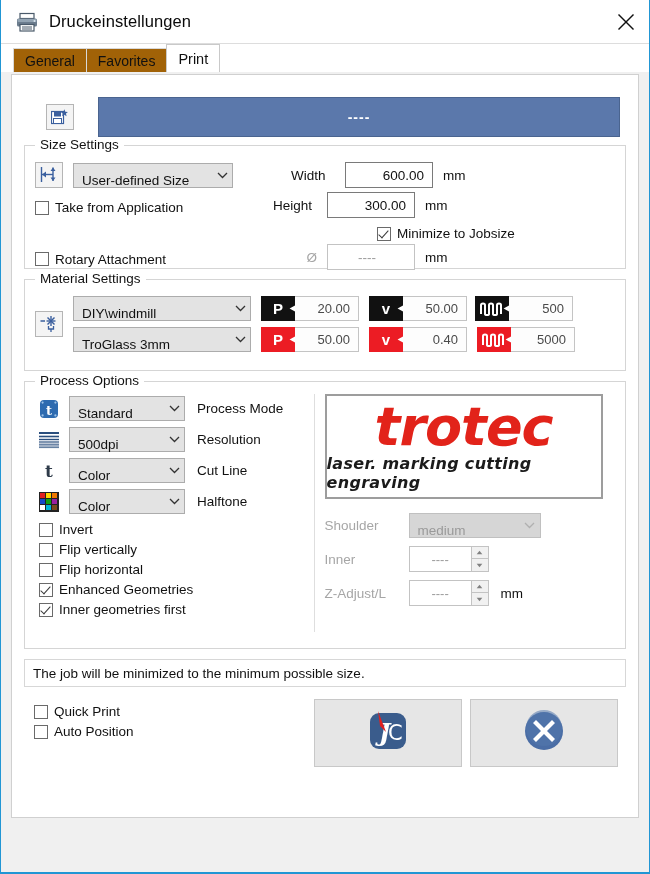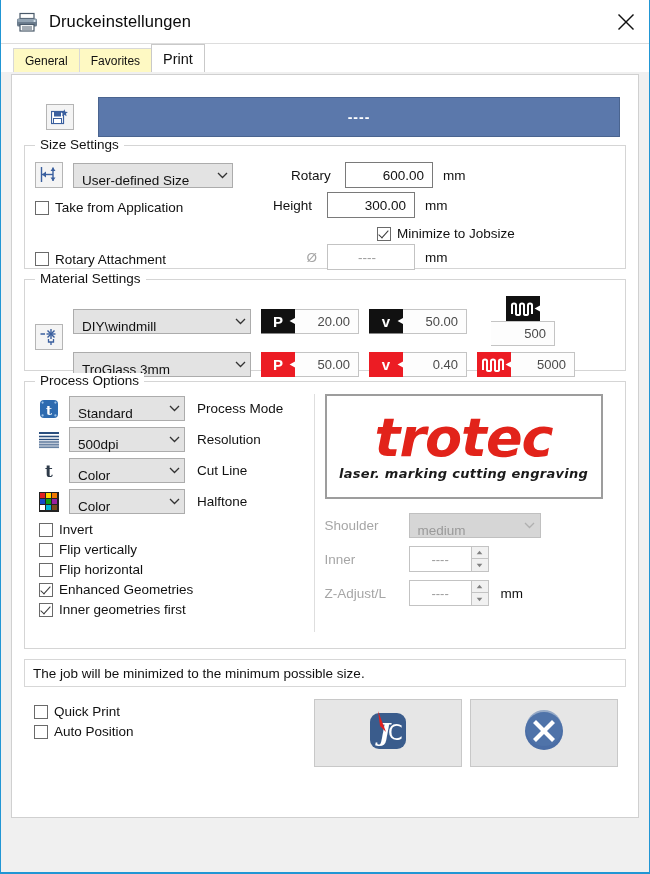--- a/index.html
+++ b/index.html
@@ -50,26 +50,26 @@
     height: 28px;
     padding-left: 12px;
     display: flex;
     align-items: flex-end;
     background: #ffffff;
     position: relative;
   }
   .tab {
     height: 24px;
     padding: 0 11px;
-    font-size: 12px;
+    font-size: 14px;
     color: #111;
     display: flex; align-items: center;
     border: 1px solid #d8d8d8;
     border-bottom: none;
-    background: #fef9c3;
+    background: #a16207;
     margin-right: -1px;
     cursor: default;
   }
   .tab.active {
     height: 28px;
     background: #ffffff;
     border-color: #c9c9c9;
     position: relative;
     z-index: 3;
     font-size: 14.5px;
@@ -246,21 +246,21 @@
     font-style: italic;
     font-size: 54px;
     color: #e2231a;
     line-height: 0.95;
     letter-spacing: -1px;
   }
   .logo-tag {
     font-family: "DejaVu Sans", sans-serif;
     font-weight: bold;
     font-style: italic;
-    font-size: 13px;
+    font-size: 16px;
     color: #1b1b1b;
     letter-spacing: 0.3px;
     margin-top: 2px;
   }
 
   
   .statusbar {
     height: 28px;
     border: 1px solid #d7d7d7;
     background: #ffffff;
@@ -353,21 +353,21 @@
           </svg>
         </span>
         <div class="combo" style="width:160px;margin-left:10px;">
           <span class="cv">User-defined Size</span>
           <span class="arrow">
             <svg width="11" height="7" viewBox="0 0 11 7">
                 <polyline points="1,1 5.5,5.5 10,1" fill="none" stroke="#333" stroke-width="1.3"></polyline>
               </svg>
           </span>
         </div>
-        <span class="lbl" style="margin-left:58px;width:50px;">Rotary</span>
+        <span class="lbl" style="margin-left:58px;width:50px;">Width</span>
         <div class="txt" style="width:88px;margin-left:4px;padding-left:40px;">
           <span>600.00</span>
         </div>
         <span class="lbl" style="margin-left:10px;">mm</span>
       </div>
 
       <div class="row" style="margin-top:4px;">
         <div style="width:238px;">
           <div class="cbrow">
             <span class="cb"></span>
@@ -433,21 +433,21 @@
               </span>
             </div>
             <div class="mat-val" style="margin-left:10px;">
               <span class="badge blk">P</span>
               <span class="mat-box" style="width:64px;">20.00</span>
             </div>
             <div class="mat-val" style="margin-left:10px;">
               <span class="badge blk">v</span>
               <span class="mat-box" style="width:64px;">50.00</span>
             </div>
-            <div class="mat-val" style="margin-left:24px;flex-direction:column;">
+            <div class="mat-val" style="margin-left:8px;">
               <span class="badge blk">
                 <svg width="24" height="14" viewBox="0 0 24 14">
                   <path d="M1 12 L1 3 Q1 1.5 3 1.5 Q5 1.5 5 3 L5 12 Q5 13 7 13 Q9 13 9 12 L9 3 Q9 1.5 11 1.5 Q13 1.5 13 3 L13 12 Q13 13 15 13 Q17 13 17 12 L17 3 Q17 1.5 19 1.5 Q21 1.5 21 3 L21 12" fill="none" stroke="#ffffff" stroke-width="2"></path>
                 </svg>
               </span>
               <span class="mat-box" style="width:64px;">500</span>
             </div>
           </div>
 
           <div class="row" style="margin-top:6px;">

